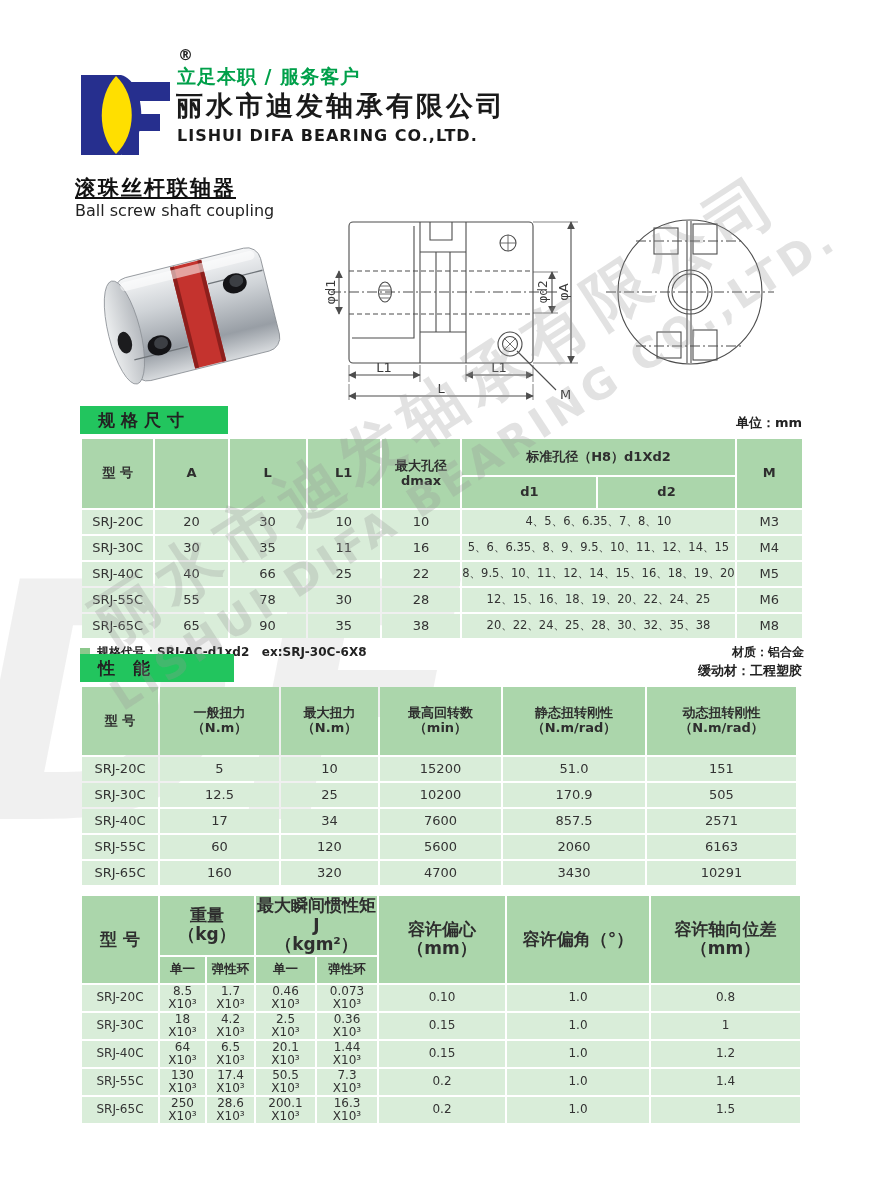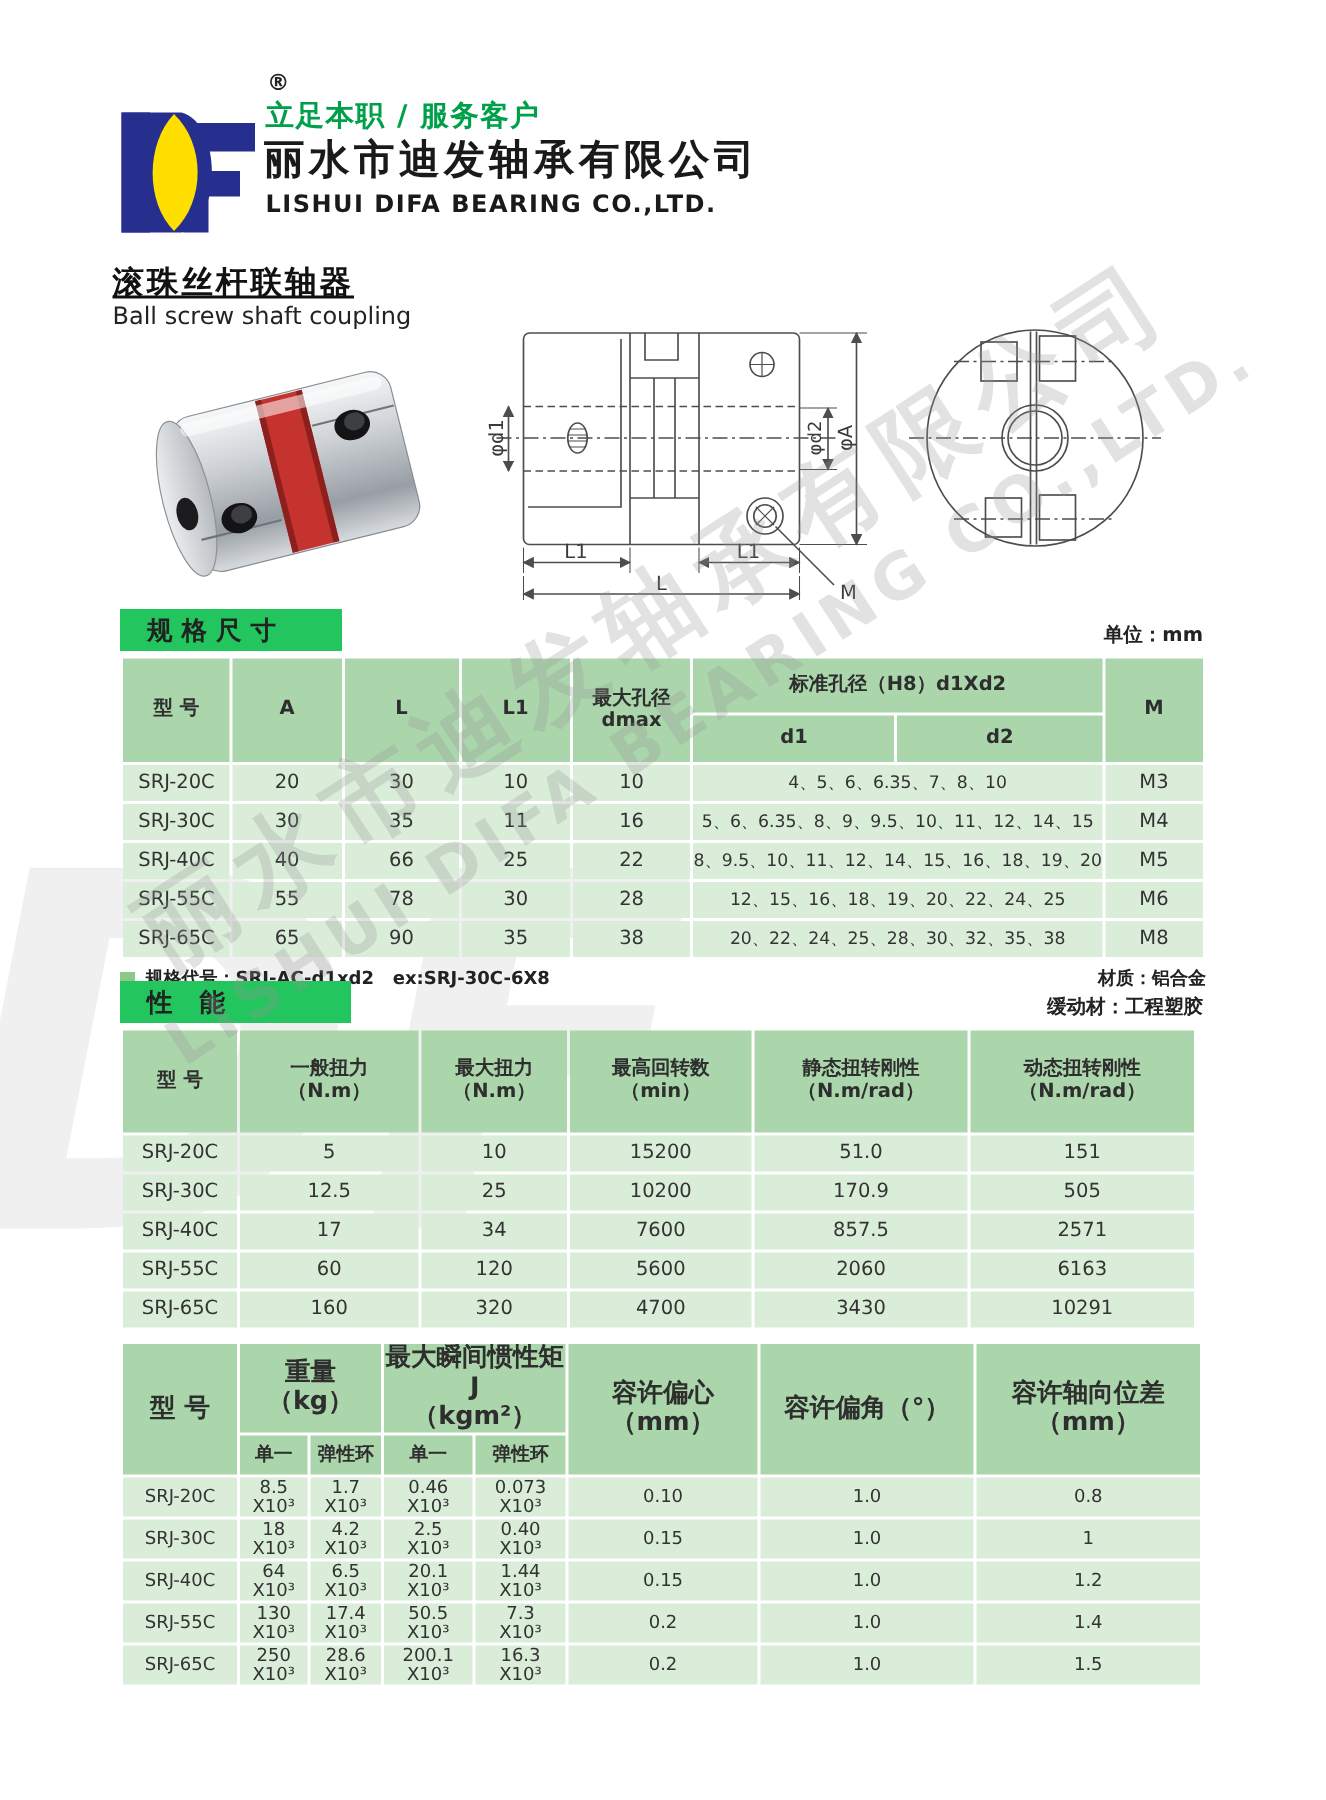--- a/index.html
+++ b/index.html
@@ -389,21 +389,21 @@
             <td>0.8</td>
           </tr>
         <tr>
             <td>SRJ-30C</td>
             <td>18
 X10³</td>
             <td>4.2
 X10³</td>
             <td>2.5
 X10³</td>
-            <td>0.40
+            <td>0.36
 X10³</td>
             <td>0.15</td>
             <td>1.0</td>
             <td>1</td>
           </tr>
         <tr>
             <td>SRJ-40C</td>
             <td>64
 X10³</td>
             <td>6.5

